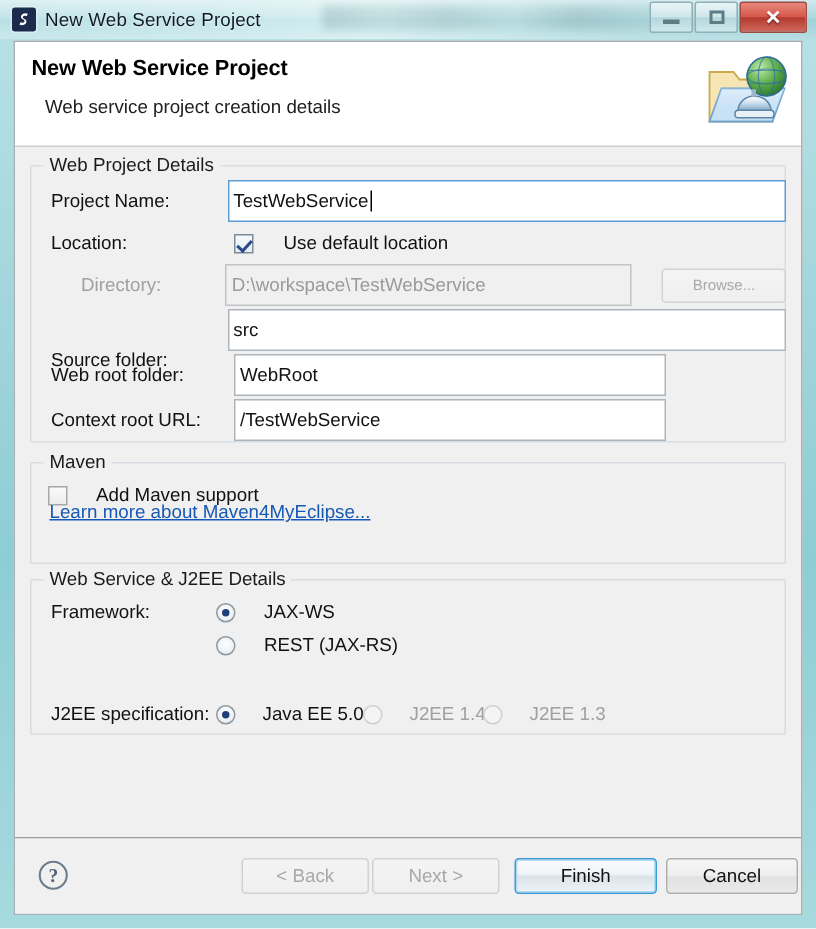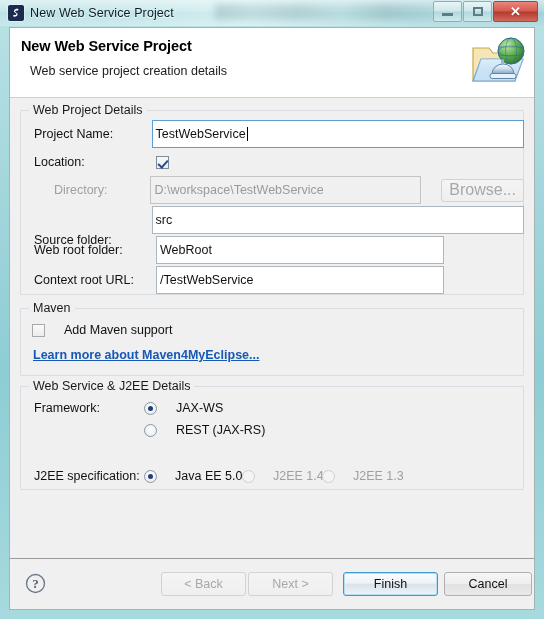--- a/index.html
+++ b/index.html
@@ -225,21 +225,21 @@
     background: #000000;
     margin-left: 1px;
   }
 
   .btn {
     box-sizing: border-box;
     height: 23px;
     border: 1px solid #b0b0b0;
     border-radius: 3px;
     background: linear-gradient(to bottom, #f6f6f6 0%, #eeeeee 48%, #e2e2e2 52%, #e9e9e9 100%);
-    font-size: 16px;
+    font-size: 10px;
     color: #111111;
     display: flex; align-items: center; justify-content: center;
   }
   .btn.disabled {
     color: #a8a8a8;
     border-color: #d2d2d2;
     background: linear-gradient(to bottom, #f4f4f4 0%, #efefef 100%);
   }
   .btn.default {
     border: 1px solid #3c9ad6;
@@ -408,20 +408,21 @@
         <span class="lbl" style="width:110px;">Project Name:</span>
         <div class="textfield focused" style="width:388px;">
           <span>TestWebService</span>
             <span class="caret"></span>
         </div>
       </div>
 
       <div class="row" style="left:24px; top:54px; width:490px; height:20px;">
         <span class="lbl" style="width:110px;">Location:</span>
         <span class="cbox checked"></span>
+        <span class="lbl" style="margin-left:8px;">Use default location</span>
       </div>
 
       <div class="row" style="left:24px; top:80px; width:490px; height:24px;">
         <span class="lbl disabled" style="width:90px; margin-left:20px;">Directory:</span>
         <div class="textfield disabled" style="width:288px;">
           <span>D:\workspace\TestWebService</span>
         </div>
         <div class="btn disabled" style="width:88px; margin-left:8px;">Browse...</div>
       </div>
 
@@ -448,21 +449,21 @@
 
       <div class="group" style="left:10px; top:210px; width:504px; height:68px;">
         <span class="legend">Maven</span>
       </div>
 
       <div class="row" style="left:22px; top:222px; height:20px;">
         <span class="cbox unchecked"></span>
         <span class="lbl" style="margin-left:7px;">Add Maven support</span>
       </div>
 
-      <div class="row" style="left:23px; top:248px; height:18px;font-weight:bold;">
+      <div class="row" style="left:23px; top:234px; height:18px;">
         <span class="link">Learn more about Maven4MyEclipse...</span>
       </div>
 
       <div class="group" style="left:10px; top:288px; width:504px; height:104px;">
         <span class="legend">Web Service &amp; J2EE Details</span>
       </div>
 
       <div class="row" style="left:24px; top:300px; height:20px;">
         <span class="lbl">Framework:</span>
       </div>

